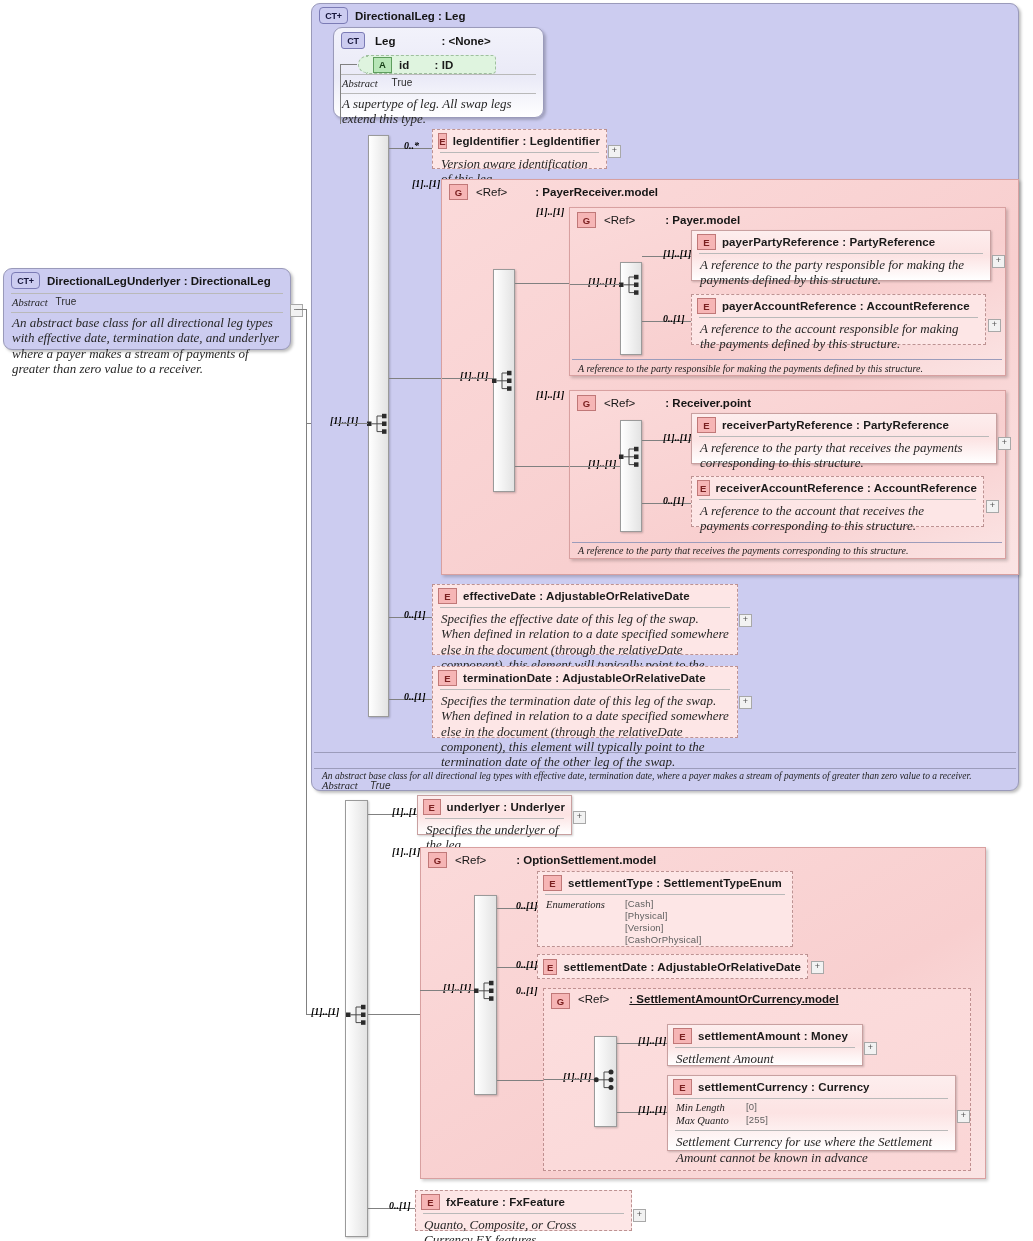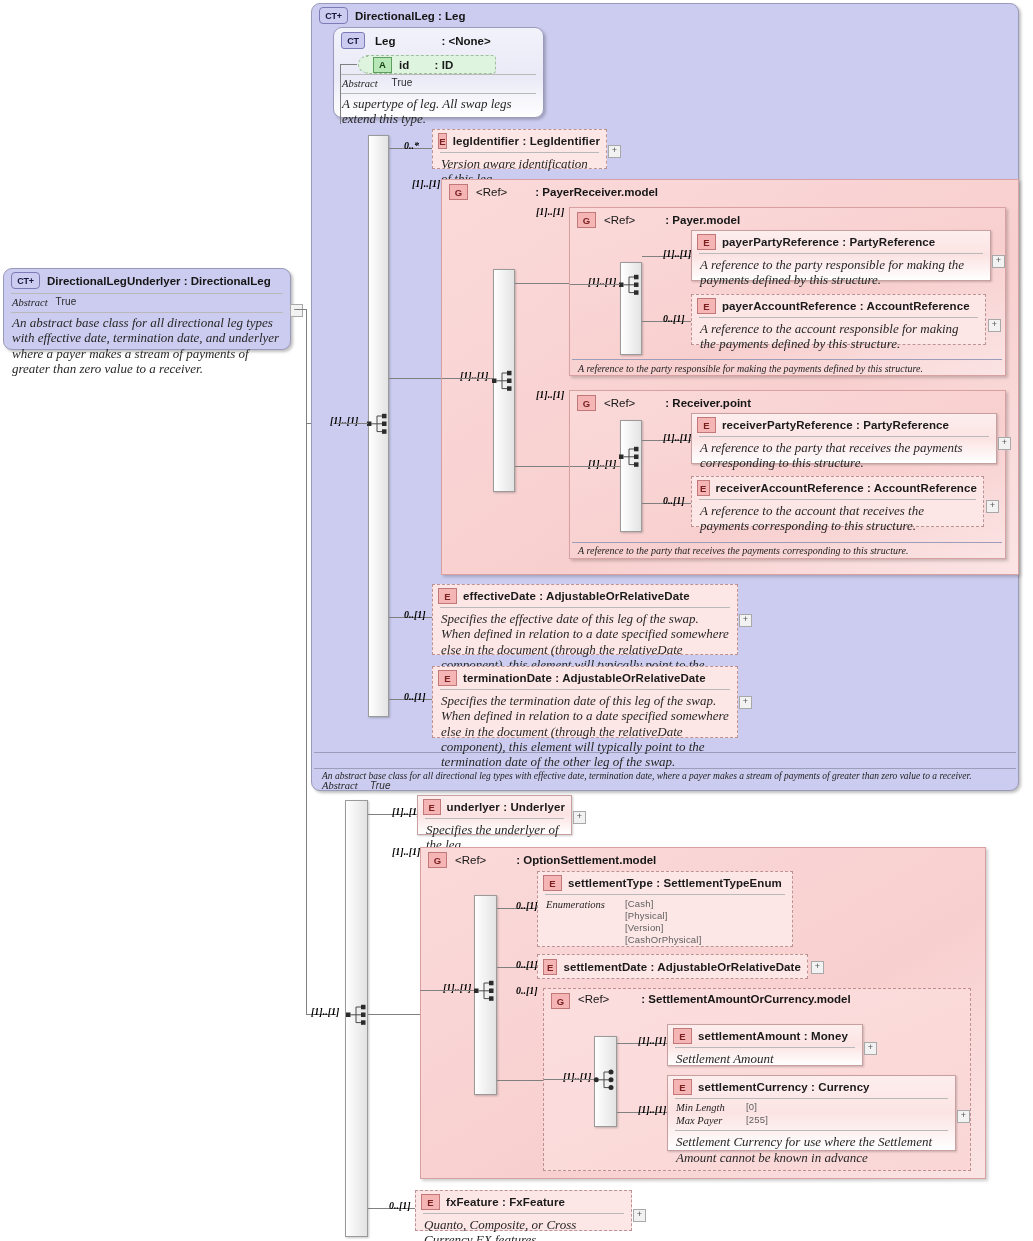--- a/index.html
+++ b/index.html
@@ -399,21 +399,21 @@
       <span class="nodename">settlementDate : AdjustableOrRelativeDate</span>
     </div>
   </div>
   <div class="plus" style="left:811px;top:961px;">+</div>
 
   <div class="card" style="left:516px;top:985px;">0..[1]</div>
   <div class="gbox dashed" style="left:543px;top:988px;width:428px;height:183px;">
     <div class="refrow" style="align-items:flex-start;">
       <span class="badge badge-g">G</span>
       <span class="reflbl">&lt;Ref&gt;</span>
-      <span class="reftype" style="margin-left:24px;max-width:245px;white-space:normal;line-height:1.15;">: SettlementAmountOrCurrency.model</span>
+      <span class="reftype" style="margin-left:12px;max-width:245px;white-space:normal;line-height:1.15;text-decoration:underline;">: SettlementAmountOrCurrency.model</span>
     </div>
   </div>
 
   <div class="compbar" style="left:594px;top:1036px;width:23px;height:91px;"></div>
   <svg class="compicon" viewBox="0 0 26 24" style="left:593px;top:1067px;">
     <circle cx="3.3" cy="12.8" r="2.5" fill="#2b2b2b"></circle>
     <path d="M5.8 12.8 H11 M11 5 V20.6 M11 5 H16 M11 12.8 H16 M11 20.6 H16" stroke="#4a4a4a" fill="none" stroke-width="1"></path>
     <circle cx="18" cy="5" r="2.5" fill="#2b2b2b"></circle>
     <circle cx="18" cy="12.8" r="2.5" fill="#2b2b2b"></circle>
     <circle cx="18" cy="20.6" r="2.5" fill="#2b2b2b"></circle>
@@ -440,21 +440,21 @@
       <span class="badge badge-e">E</span>
       <span class="nodename">settlementCurrency : Currency</span>
     </div>
     <div class="rule"></div>
     <div class="props" style="padding-top:2px;">
       <div class="prow">
         <span class="pkey" style="width:62px;">Min Length</span>
         <span class="pval">[0]</span>
       </div>
       <div class="prow">
-        <span class="pkey" style="width:62px;">Max Payer</span>
+        <span class="pkey" style="width:62px;">Max Quanto</span>
         <span class="pval">[255]</span>
       </div>
     </div>
     <div class="rule"></div>
     <div class="doc">Settlement Currency for use where the Settlement Amount cannot be known in advance</div>
   </div>
   <div class="plus" style="left:957px;top:1110px;">+</div>
 
   <div class="card" style="left:389px;top:1200px;">0..[1]</div>
   <div class="node dash" style="left:415px;top:1190px;width:217px;height:41px;">

